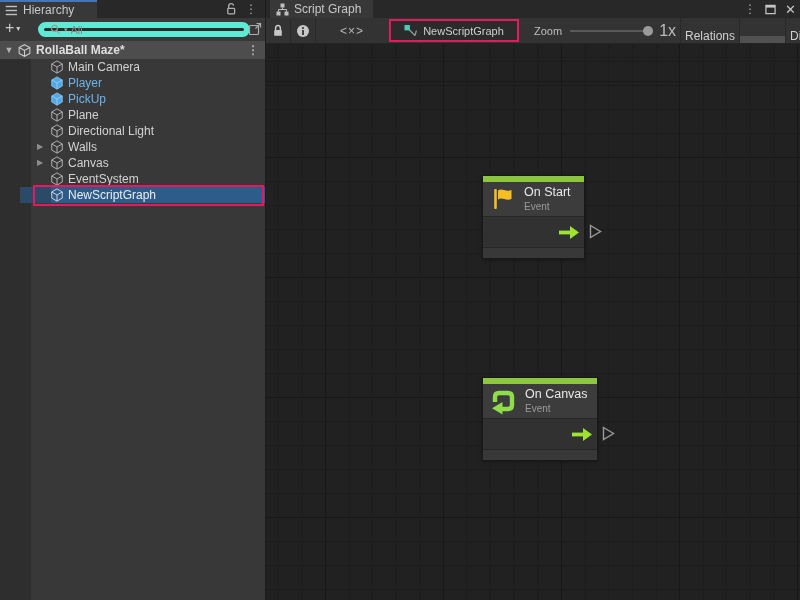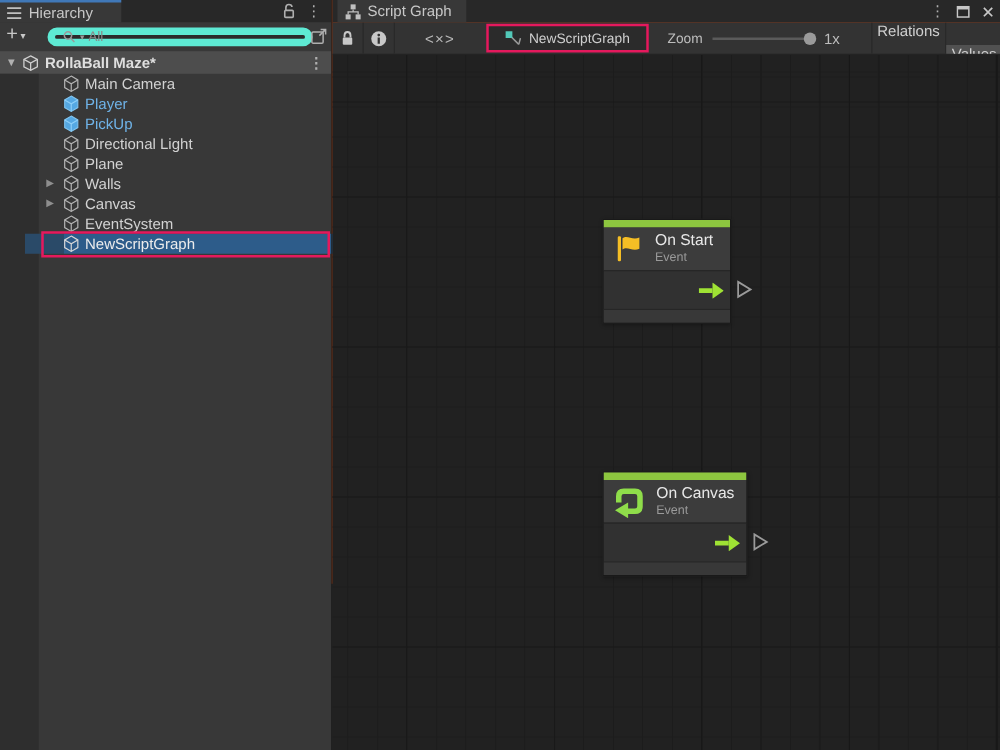--- a/index.html
+++ b/index.html
@@ -1,18 +1,18 @@
 <!DOCTYPE html>
 <html><head>
 <meta charset="utf-8">
 <style>
   * { margin:0; padding:0; box-sizing:border-box; }
   html,body { width:800px; height:600px; overflow:hidden; background:#282828;
               font-family:"Liberation Sans", sans-serif; }
-  .app { position:relative; width:800px; height:467px; background:#c2410c; color:#C8C8C8; }
+  .app { position:relative; width:800px; height:467px; background:#000000; color:#C8C8C8; }
 
   
   .hierarchy-panel { position:absolute; left:0; top:0; width:265px; height:600px; background:#383838; }
   .h-tabstrip { position:absolute; left:0; top:0; width:265px; height:18px; background:#282828; }
   .h-tab { position:absolute; left:0; top:0; width:97px; height:18px; background:#383838;
            border-top:2px solid #4078B8; display:flex; align-items:center; gap:5px;
            padding-left:5px; font-size:12px; color:#C8C8C8; }
   .tabstrip-btn { position:absolute; top:1px; height:16px; display:flex; align-items:center; justify-content:center; }
   .kebab { font-size:12px; color:#AFAFAF; line-height:1; }
 
@@ -61,22 +61,22 @@
   .tb-div { width:1px; height:100%; background:#292929; flex:0 0 auto; }
   .w24 { width:24px; } .w72 { width:72px; }
   .variables-glyph { font-size:12px; color:#B8B8B8; letter-spacing:1px; }
   .graph-name-btn { width:130px; height:23px; margin-left:1px; background:#2B2B2B;
                     border:2px solid #E5195D; display:flex; align-items:center; justify-content:center;
                     gap:6px; font-size:11px; color:#CFCFCF; flex:0 0 auto; }
   .zoom-label { margin-left:15px; font-size:11px; color:#BDBDBD; flex:0 0 auto; }
   .slider-track { position:relative; width:80px; height:2px; background:#5A5A5A; margin-left:8px; flex:0 0 auto; }
   .slider-thumb { position:absolute; right:-3px; top:-4px; width:10px; height:10px; border-radius:50%;
                   background:#9A9A9A; }
-  .zoom-value { margin-left:9px; margin-right:25px; font-size:12px; color:#BDBDBD; flex:0 0 auto; }
-  .tb-btn { height:100%; display:flex; align-items:flex-start; justify-content:center; font-size:12px;
+  .zoom-value { margin-left:9px; margin-right:4px; font-size:16px; color:#BDBDBD; flex:0 0 auto; }
+  .tb-btn { height:100%; display:flex; align-items:flex-end; justify-content:center; font-size:12px;
             color:#D0D0D0; flex:0 0 auto; }
   .btn-relations { width:58px; }
   .btn-values { width:45px; background:#515151;margin-top:36px; }
   .btn-dim { width:18px; justify-content:flex-start; padding-left:4px; overflow:hidden; }
 
   .g-canvas { position:absolute; left:0; top:44px; width:534px; height:556px; background-color:#212121;
     background-image:
       repeating-linear-gradient(90deg,#181818 0 1px,transparent 1px 118px),
       repeating-linear-gradient(0deg,#181818 0 1px,transparent 1px 120px),
       repeating-linear-gradient(90deg,#1C1C1C 0 1px,transparent 1px 23.6px),
@@ -177,28 +177,28 @@
             <path d="M1 4.5 L7 8 L13 4.5 M7 8 V15" stroke="#8FD0F8" stroke-width="1" fill="none"></path>
           </svg>
         <span class="lbl">PickUp</span>
         <span class="chev">›</span>
       </div>
       <div class="row">
         <svg class="cube" width="14" height="14" viewBox="0 0 14 16">
             <polygon points="7,1 13,4.5 13,11.5 7,15 1,11.5 1,4.5" stroke="#B4B4B4" stroke-width="1.1" fill="none"></polygon>
             <path d="M1 4.5 L7 8 L13 4.5 M7 8 V15" stroke="#B4B4B4" stroke-width="1.1" fill="none"></path>
           </svg>
+        <span class="lbl">Plane</span>
+      </div>
+      <div class="row">
+        <svg class="cube" width="14" height="14" viewBox="0 0 14 16">
+            <polygon points="7,1 13,4.5 13,11.5 7,15 1,11.5 1,4.5" stroke="#B4B4B4" stroke-width="1.1" fill="none"></polygon>
+            <path d="M1 4.5 L7 8 L13 4.5 M7 8 V15" stroke="#B4B4B4" stroke-width="1.1" fill="none"></path>
+          </svg>
         <span class="lbl">Directional Light</span>
-      </div>
-      <div class="row">
-        <svg class="cube" width="14" height="14" viewBox="0 0 14 16">
-            <polygon points="7,1 13,4.5 13,11.5 7,15 1,11.5 1,4.5" stroke="#B4B4B4" stroke-width="1.1" fill="none"></polygon>
-            <path d="M1 4.5 L7 8 L13 4.5 M7 8 V15" stroke="#B4B4B4" stroke-width="1.1" fill="none"></path>
-          </svg>
-        <span class="lbl">Plane</span>
       </div>
       <div class="row">
         <span class="fold">▶</span>
         <svg class="cube" width="14" height="14" viewBox="0 0 14 16">
             <polygon points="7,1 13,4.5 13,11.5 7,15 1,11.5 1,4.5" stroke="#B4B4B4" stroke-width="1.1" fill="none"></polygon>
             <path d="M1 4.5 L7 8 L13 4.5 M7 8 V15" stroke="#B4B4B4" stroke-width="1.1" fill="none"></path>
           </svg>
         <span class="lbl">Walls</span>
       </div>
       <div class="row">

